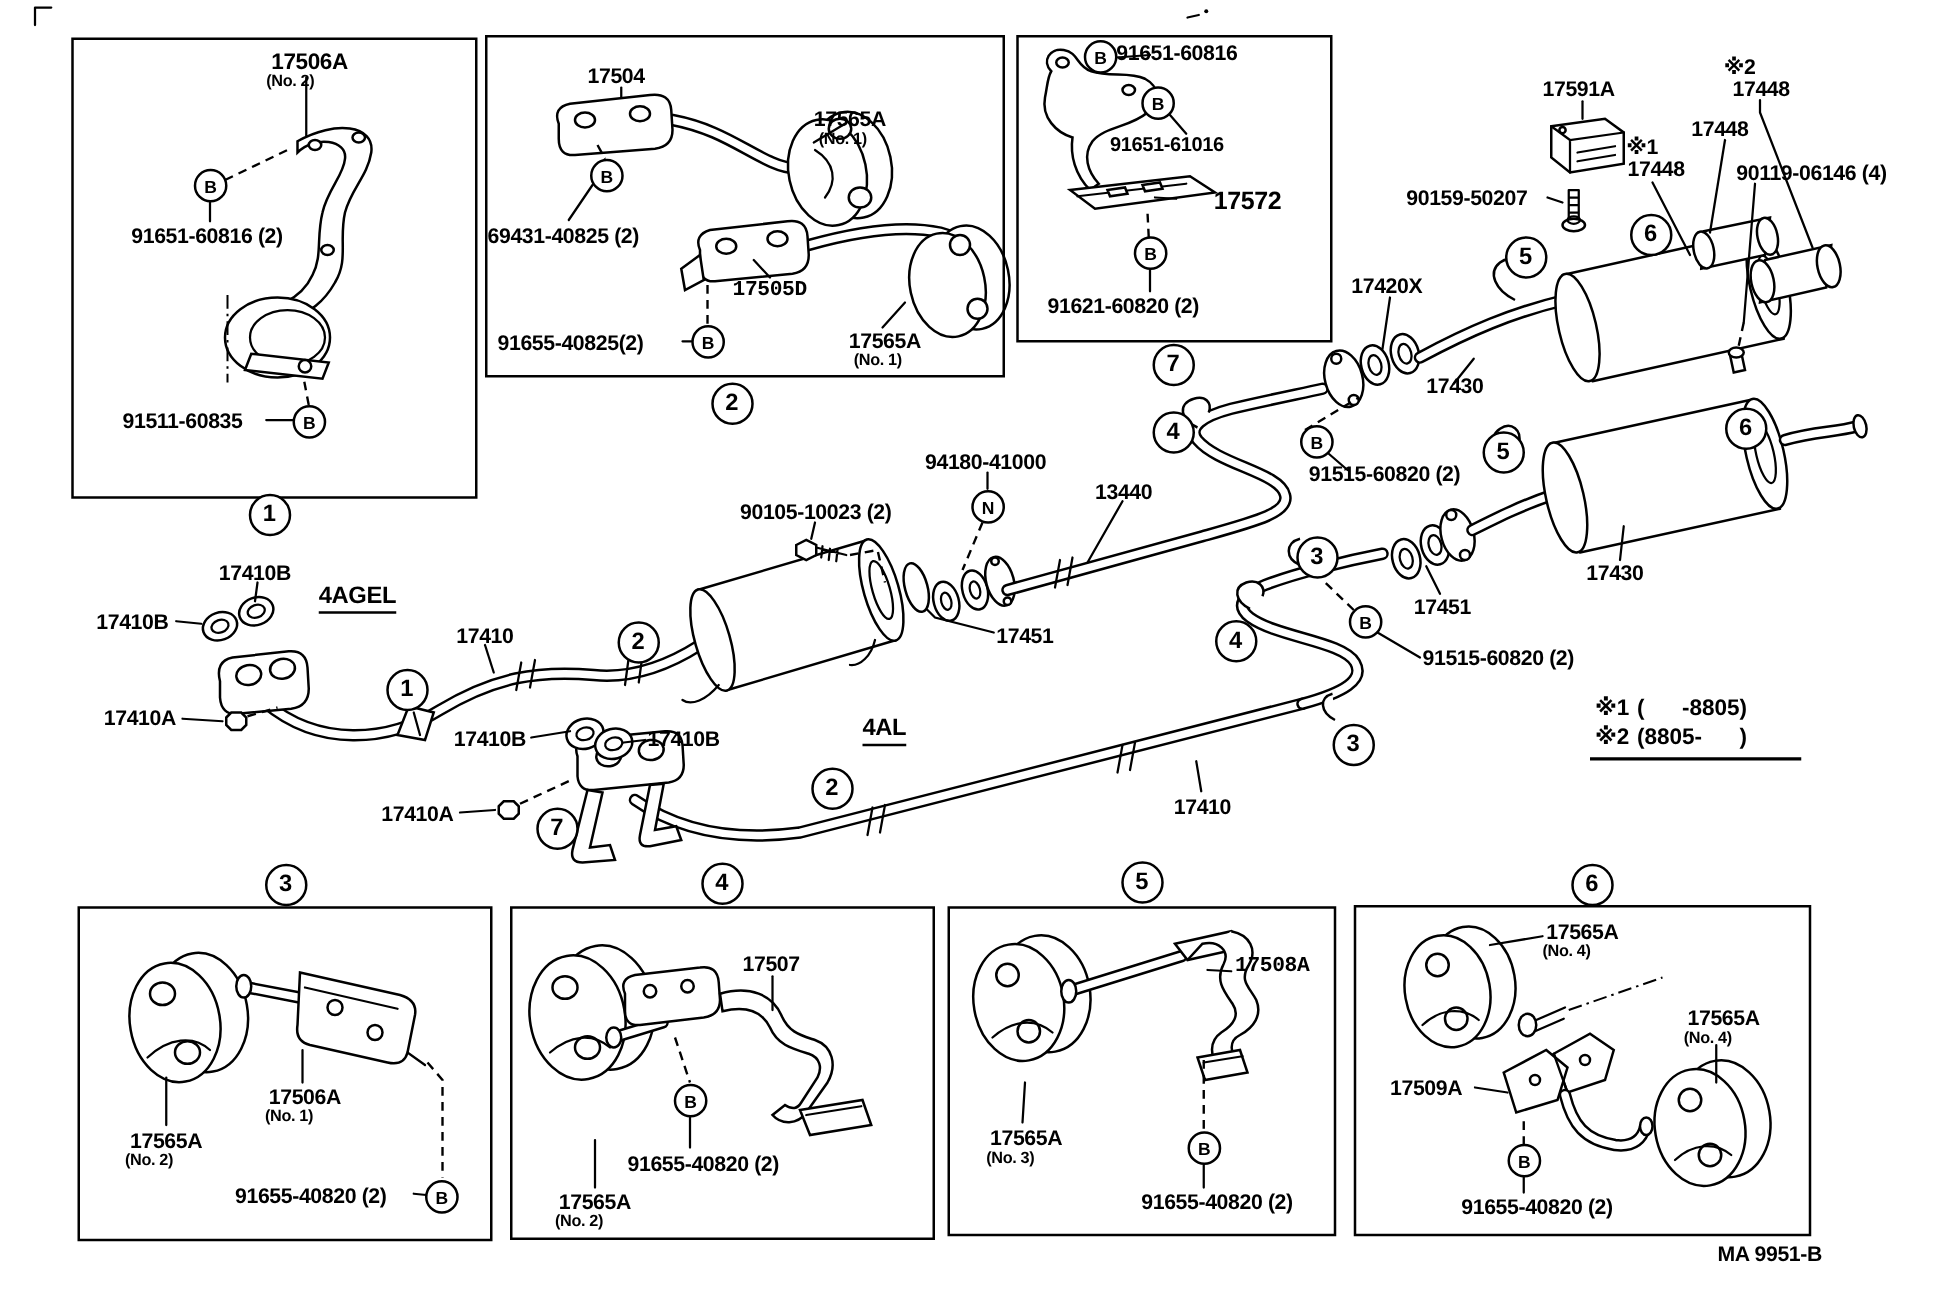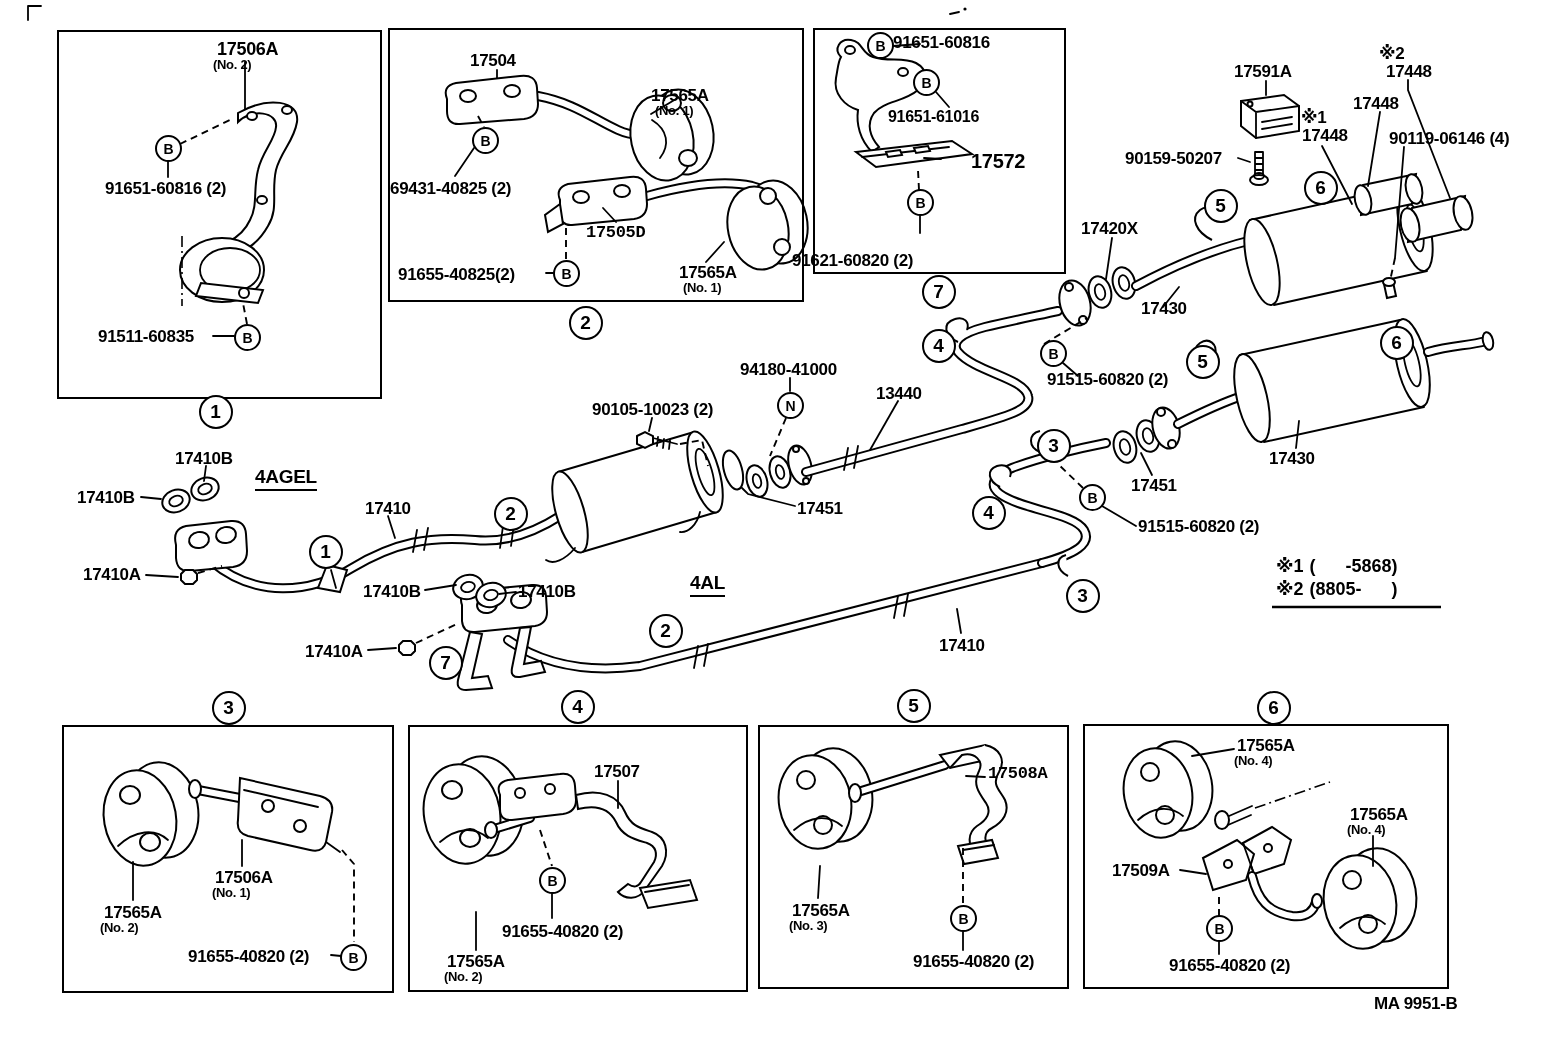--- a/index.html
+++ b/index.html
@@ -364,21 +364,21 @@
       <ellipse class="fw" cx="1368" cy="924" rx="9" ry="9"></ellipse>
       <path class="thin" d="M1340,928 C1354,915 1372,913 1385,924"></path>
       <path class="thin" d="M1373,836 L1373,866"></path>
       <path class="thin" d="M1180,870 L1206,874"></path>
       <path class="dash" d="M1219,916 L1219,896"></path>
       <path class="thin" d="M1219,941 L1219,954"></path>
     </g>
   </svg>
 
   <div class="legend">
-    <div class="legend-row"><span class="sym">※1</span><span>(      -5868)</span></div>
+    <div class="legend-row"><span class="sym">※1</span><span>(      -8805)</span></div>
     <div class="legend-row"><span class="sym">※2</span><span>(8805-      )</span></div>
   </div>
 
   <div class="lbl" style="left:1374px;top:995px;font-size:17px">MA 9951-B</div>
 <div class="box" style="left: 57px; top: 30px; width: 321px; height: 365px;"></div>
     <div class="box" style="left: 388px; top: 28px; width: 412px; height: 270px;"></div>
     <div class="box" style="left: 813px; top: 28px; width: 249px; height: 242px;"></div>
     <div class="box" style="left: 62px; top: 725px; width: 328px; height: 264px;"></div>
     <div class="box" style="left: 408px; top: 725px; width: 336px; height: 263px;"></div>
     <div class="box" style="left: 758px; top: 725px; width: 307px; height: 260px;"></div>
@@ -391,21 +391,21 @@
     <div class="lbl" style="left: 651px; top: 87px; font-size: 17px;">17565A</div>
     <div class="lbl" style="left: 655px; top: 104px; font-size: 13px;">(No. 1)</div>
     <div class="lbl" style="left: 390px; top: 180px; font-size: 17px;">69431-40825 (2)</div>
     <div class="lbl" style="left: 586px; top: 224px; font-size: 17px; font-family: Liberation Mono, monospace;">17505D</div>
     <div class="lbl" style="left: 398px; top: 266px; font-size: 17px;">91655-40825(2)</div>
     <div class="lbl" style="left: 679px; top: 264px; font-size: 17px;">17565A</div>
     <div class="lbl" style="left: 683px; top: 281px; font-size: 13px;">(No. 1)</div>
     <div class="lbl" style="left: 893px; top: 34px; font-size: 17px;">91651-60816</div>
     <div class="lbl" style="left: 888px; top: 109px; font-size: 16px;">91651-61016</div>
     <div class="lbl" style="left: 944px; top: 151px; font-size: 20px; margin-left: 27px;">17572</div>
-    <div class="lbl" style="left: 792px; top: 236px; font-size: 17px; margin-top: 16px;">91621-60820 (2)</div>
+    <div class="lbl" style="left: 838px; top: 236px; font-size: 17px;">91621-60820 (2)</div>
     <div class="lbl" style="left: 1234px; top: 63px; font-size: 17px;">17591A</div>
     <div class="lbl" style="left: 1379px; top: 45px; font-size: 17px;">※2</div>
     <div class="lbl" style="left: 1386px; top: 63px; font-size: 17px;">17448</div>
     <div class="lbl" style="left: 1353px; top: 95px; font-size: 17px;">17448</div>
     <div class="lbl" style="left: 1301px; top: 109px; font-size: 17px;">※1</div>
     <div class="lbl" style="left: 1302px; top: 127px; font-size: 17px;">17448</div>
     <div class="lbl" style="left: 1389px; top: 130px; font-size: 17px;">90119-06146 (4)</div>
     <div class="lbl" style="left: 1125px; top: 150px; font-size: 17px;">90159-50207</div>
     <div class="lbl" style="left: 1081px; top: 220px; font-size: 17px;">17420X</div>
     <div class="lbl" style="left: 1141px; top: 300px; font-size: 17px;">17430</div>

